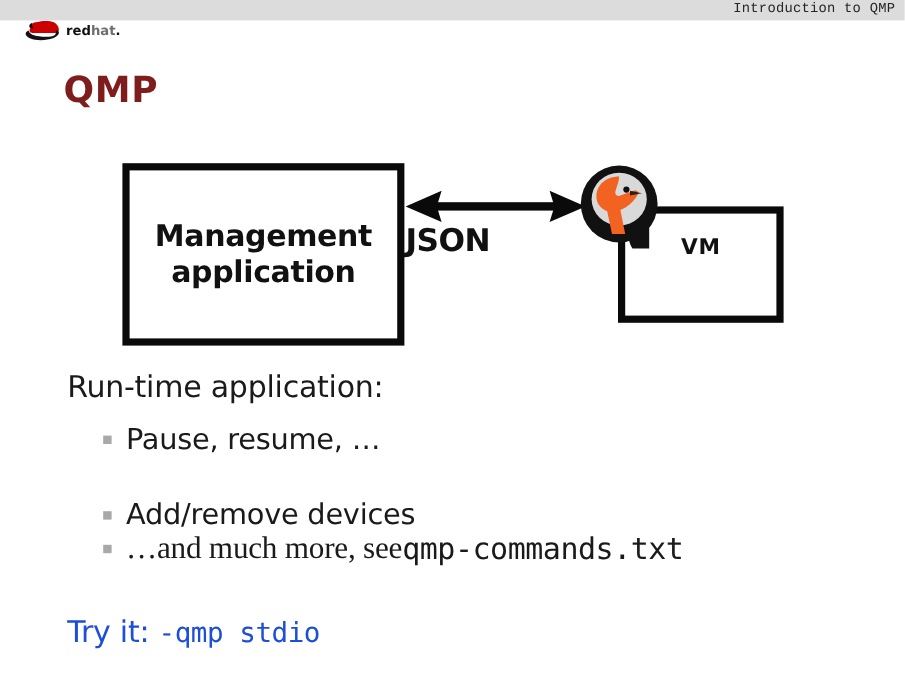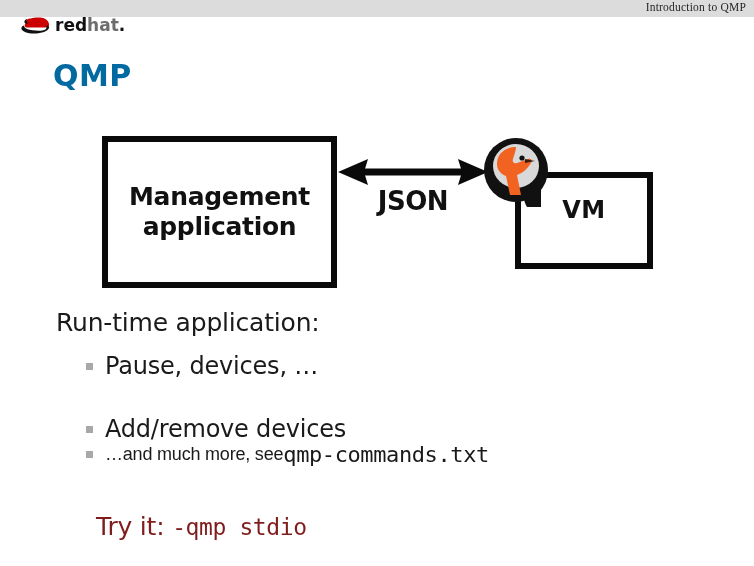--- a/index.html
+++ b/index.html
@@ -21,21 +21,21 @@
     position: absolute;
     left: 0; top: 0;
     width: 754px;
     height: 17px;
     background: #dcdcdc;
   }
   #header-title {
     position: absolute;
     right: 8px;
     top: 1px;
-    font-family: Liberation Serif, serif;
+    font-family: Liberation Mono, monospace;
     font-size: 11.5px;
     letter-spacing: 0.2px;
     color: #262626;
     white-space: nowrap;
   }
 
   
   #logo {
     position: absolute;
     left: 20px;
@@ -44,39 +44,39 @@
     display: flex;
     align-items: center;
   }
   #logo-mark {
     width: 34px;
     height: 20px;
     display: block;
   }
   #logo-word {
     font-family: "DejaVu Sans", sans-serif;
-    font-size: 17px;
+    font-size: 11px;
     line-height: 1;
     font-weight: bold;
     margin-left: 1px;
     white-space: nowrap;
   }
   #logo-word .lw-red { color: #111111; }
   #logo-word .lw-hat { color: #6e6e6e; }
   #logo-word .lw-dot { color: #111111; }
 
   
   #slide-title {
     position: absolute;
     left: 53px;
     top: 58px;
     font-family: "DejaVu Sans", sans-serif;
     font-size: 30px;
     font-weight: bold;
-    color: #0369a1;
+    color: #7f1d1d;
     letter-spacing: 0.5px;
   }
 
   
   #diagram {
     position: absolute;
     left: 0; top: 0;
     width: 754px;
     height: 300px;
   }
@@ -110,21 +110,20 @@
     width: 150px;
     height: 30px;
   }
   #arrow-svg { display: block; }
 
   #json-label {
     position: absolute;
     left: 338px;
     top: 186px;
     width: 150px;
-    text-align: center;
   }
   .json-line {
     font-family: "DejaVu Sans", sans-serif;
     font-size: 26px;
     font-weight: bold;
     color: #111111;
     line-height: 1.18;
     letter-spacing: -0.5px;
   }
 
@@ -138,21 +137,21 @@
     box-sizing: border-box;
     background: transparent;
   }
   #vm-label {
     position: absolute;
     left: 515px;
     top: 196px;
     width: 138px;
     text-align: center;
     font-family: "DejaVu Sans", sans-serif;
-    font-size: 24px;
+    font-size: 18px;
     font-weight: bold;
     color: #111111;
     letter-spacing: 0.5px;
   }
   #qemu-logo {
     position: absolute;
     left: 483px;
     top: 137px;
     width: 68px;
     height: 72px;
@@ -192,39 +191,38 @@
     margin-right: 12px;
     flex: 0 0 auto;
   }
   .bullet-text {
     font-family: "DejaVu Sans", sans-serif;
     font-size: 24px;
     color: #1a1a1a;
     letter-spacing: -0.2px;
   }
   .bullet-text.serifish {
-    font-family: Liberation Sans, sans-serif;
-    font-size: 18px;
+    font-family: Liberation Serif, serif;
+    font-size: 26px;
     letter-spacing: -0.2px;
   }
   .mono {
     font-family: "DejaVu Sans Mono", monospace;
-    font-size: 22px;
+    font-size: 25px;
     letter-spacing: -0.4px;
   }
   #try-line {
     position: absolute;
     left: 56px;
     top: 212px;
     font-family: "DejaVu Sans", sans-serif;
     font-size: 25px;
-    color: #7f1d1d;
-    white-space: nowrap;
-    letter-spacing: -0.2px;
-    margin-left: 40px;
+    color: #1d4ed8;
+    white-space: nowrap;
+    letter-spacing: -0.2px;
   }
   #try-line .mono {
     font-size: 23px;
   }
 </style>
 </head>
 <body>
 
 <div id="header-band"></div>
 <div id="header-title">Introduction to QMP</div>
@@ -272,21 +270,21 @@
     <path d="M42 22 L52 24 L42 26 Z" fill="#111111" opacity="0.85"></path>
   </svg>
 </div>
 
 <div id="body-text">
 
   <div id="lead-line">Run-time application:</div>
 
   <div class="bullet-row b0">
     <span class="bullet-sq"></span>
-    <span class="bullet-text">Pause, devices, …</span>
+    <span class="bullet-text">Pause, resume, …</span>
   </div>
 
   <div class="bullet-row b1">
     <span class="bullet-sq"></span>
     <span class="bullet-text">Add/remove devices</span>
   </div>
 
   <div class="bullet-row b2">
     <span class="bullet-sq"></span>
     <span class="bullet-text serifish">…and much more, see </span>

